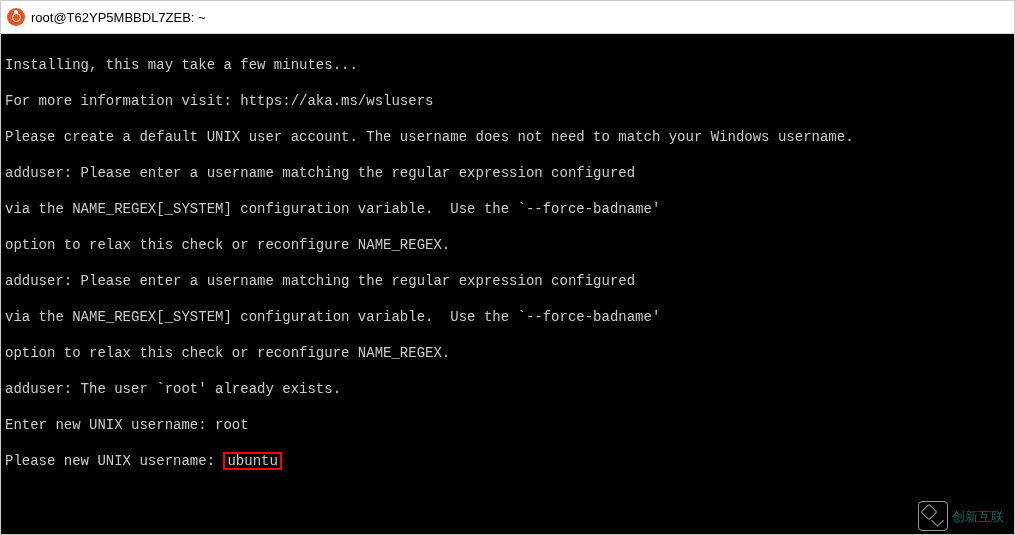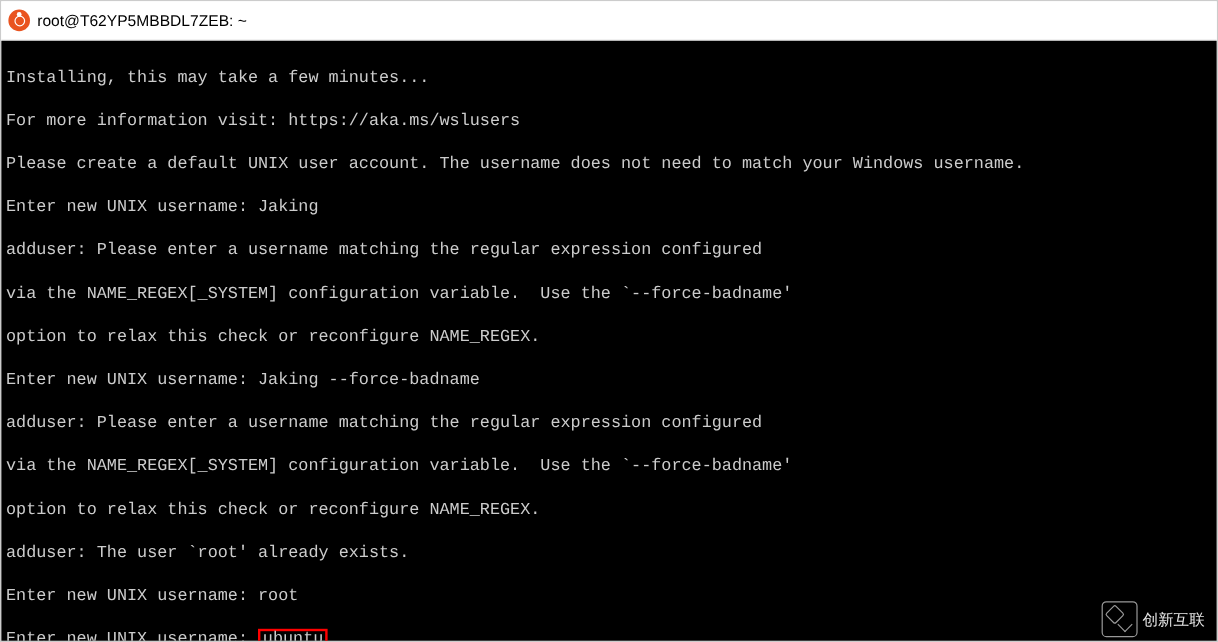--- a/index.html
+++ b/index.html
@@ -109,48 +109,46 @@
       height: 8px;
       border: 1.5px solid #aaa;
       border-top: none;
       border-left: none;
       bottom: 5px;
       right: 5px;
       transform: rotate(45deg);
     }
     .watermark-text {
       font-family: "Microsoft YaHei", sans-serif;
-      color: #ffffff;
+      color: #0f766e;
       font-size: 13px;
       line-height: 1;
     }
   </style>
 </head>
 <body>
 
 <div class="titlebar">
   <div class="ubuntu-icon"></div>
   <div class="title-text">root@T62YP5MBBDL7ZEB: ~</div>
 </div>
 
 <div class="terminal">
 <div class="line">Installing, this may take a few minutes...</div>
 <div class="line">For more information visit: https://aka.ms/wslusers</div>
 <div class="line">Please create a default UNIX user account. The username does not need to match your Windows username.</div>
-<div class="line">Enter new UNIX username: Jaking</div>
 <div class="line">adduser: Please enter a username matching the regular expression configured</div>
 <div class="line">via the NAME_REGEX[_SYSTEM] configuration variable.  Use the `--force-badname'</div>
 <div class="line">option to relax this check or reconfigure NAME_REGEX.</div>
-<div class="line">Enter new UNIX username: Jaking --force-badname</div>
 <div class="line">adduser: Please enter a username matching the regular expression configured</div>
 <div class="line">via the NAME_REGEX[_SYSTEM] configuration variable.  Use the `--force-badname'</div>
 <div class="line">option to relax this check or reconfigure NAME_REGEX.</div>
 <div class="line">adduser: The user `root' already exists.</div>
 <div class="line">Enter new UNIX username: root</div>
-<div class="line"><span>Enter new UNIX username: </span><span class="highlight-box">ubuntu</span></div>
+<div class="line"><span>Please new UNIX username: </span><span class="highlight-box">ubuntu</span></div>
 
 
 
 
 
 
 
 
 
 

